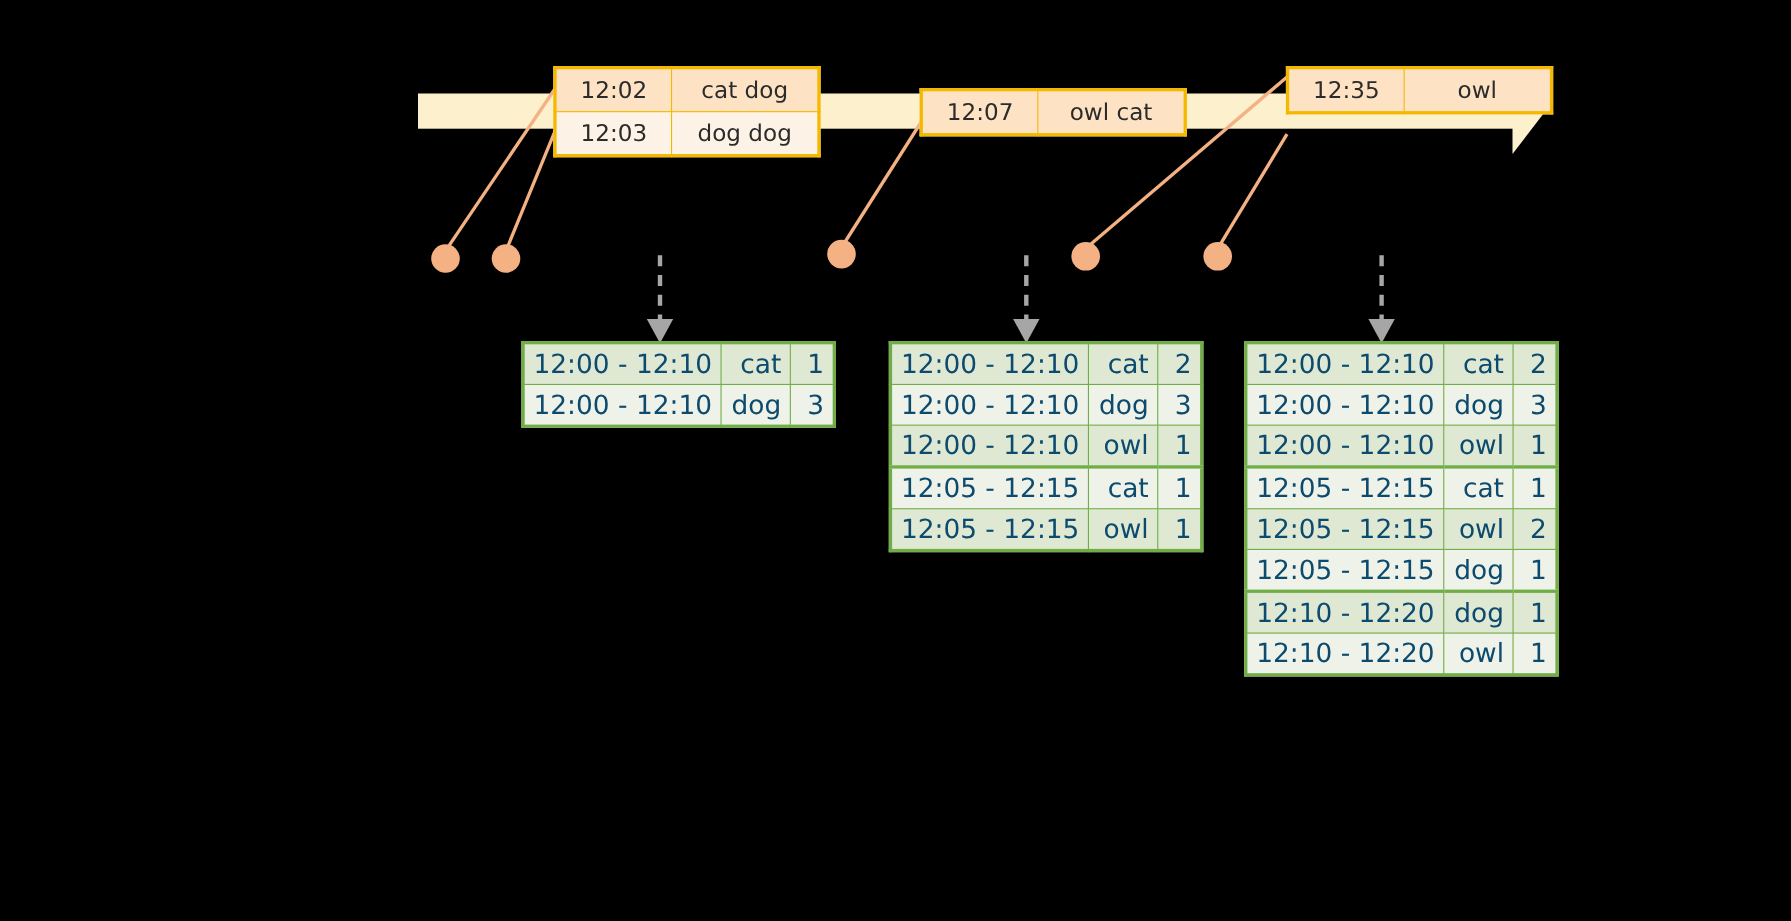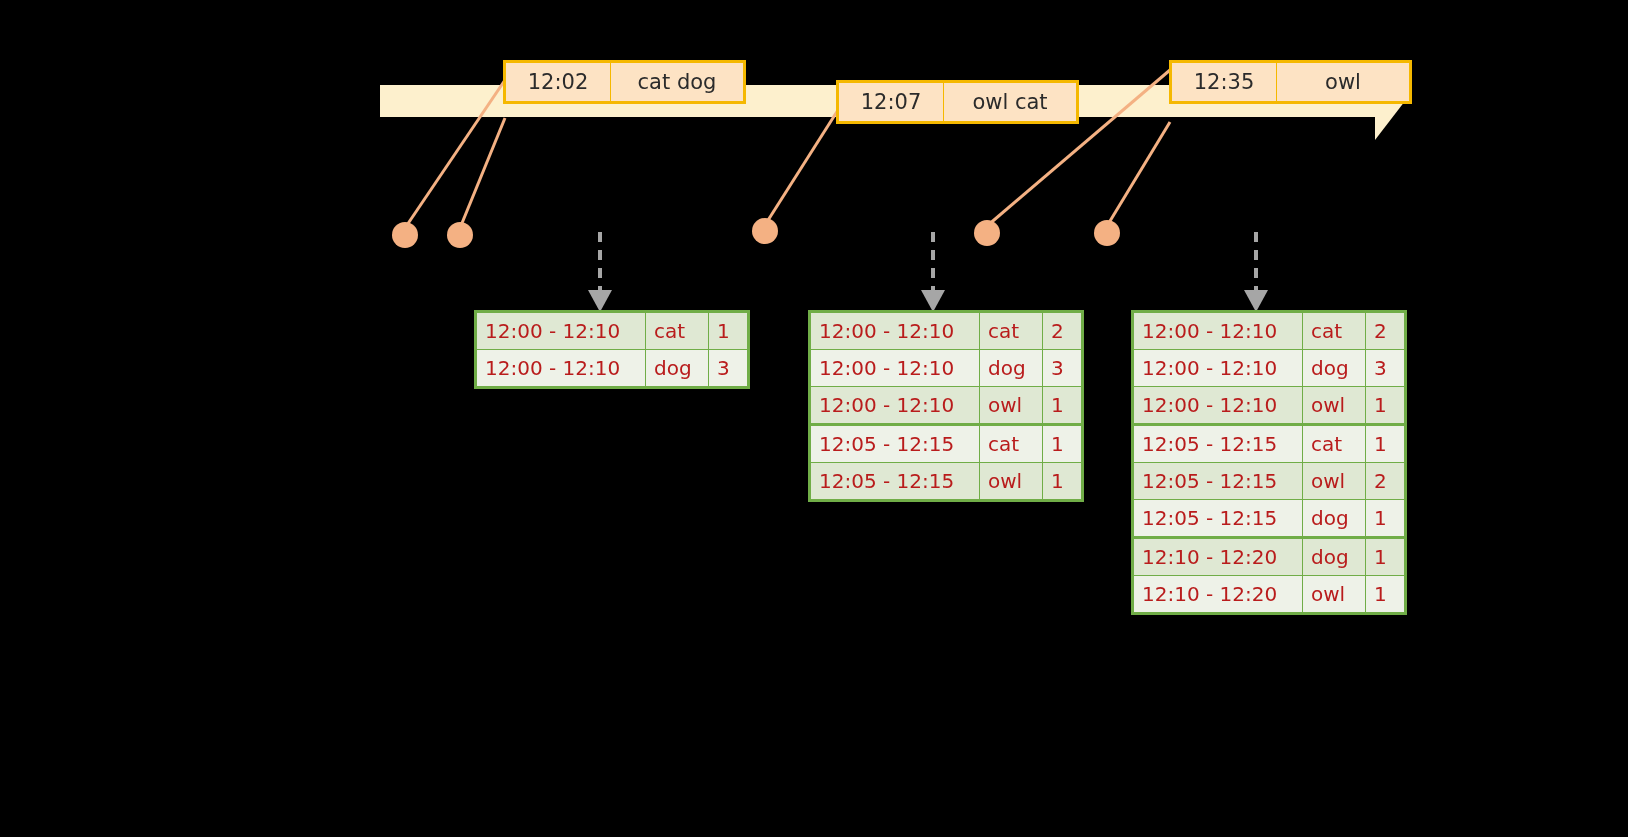--- a/index.html
+++ b/index.html
@@ -46,23 +46,23 @@
 
   
   .res-table {
     position: absolute;
     border-collapse: collapse;
     border: 3px solid #70ad47;
     background: #e7efdc;
   }
   .res-table td {
     border: 1.5px solid #70ad47;
-    font-size: 20px;
-    color: #b91c1c;
-    text-align: left;
+    font-size: 24px;
+    color: #0c4a6e;
+    text-align: right;
     padding: 3px 8px;
     height: 30px;
     white-space: nowrap;
     font-family: "DejaVu Sans", sans-serif;
   }
   .res-table td.win-col  { min-width: 152px; }
   .res-table td.word-col { min-width: 46px; }
   .res-table td.cnt-col  { min-width: 22px; }
   .res-table tr.shade td { background: #dfe8d3; }
   .res-table tr.light td { background: #eef2e8; }
@@ -119,20 +119,24 @@
   <div class="dot" style="left:752px; top:218px;"></div>
   <div class="dot" style="left:974px; top:220px;"></div>
   <div class="dot" style="left:1094px; top:220px;"></div>
 
   <table class="evt-table" style="left:503px; top:60px;">
     <tbody>
       <tr>
         <td class="time-col">12:02</td>
         <td class="word-col">cat dog</td>
       </tr>
+      <tr>
+        <td class="time-col">12:03</td>
+        <td class="word-col">dog dog</td>
+      </tr>
     </tbody>
   </table>
 
   <table class="evt-table" style="left:836px; top:80px;">
     <tbody>
       <tr>
         <td class="time-col">12:07</td>
         <td class="word-col">owl cat</td>
       </tr>
     </tbody>

